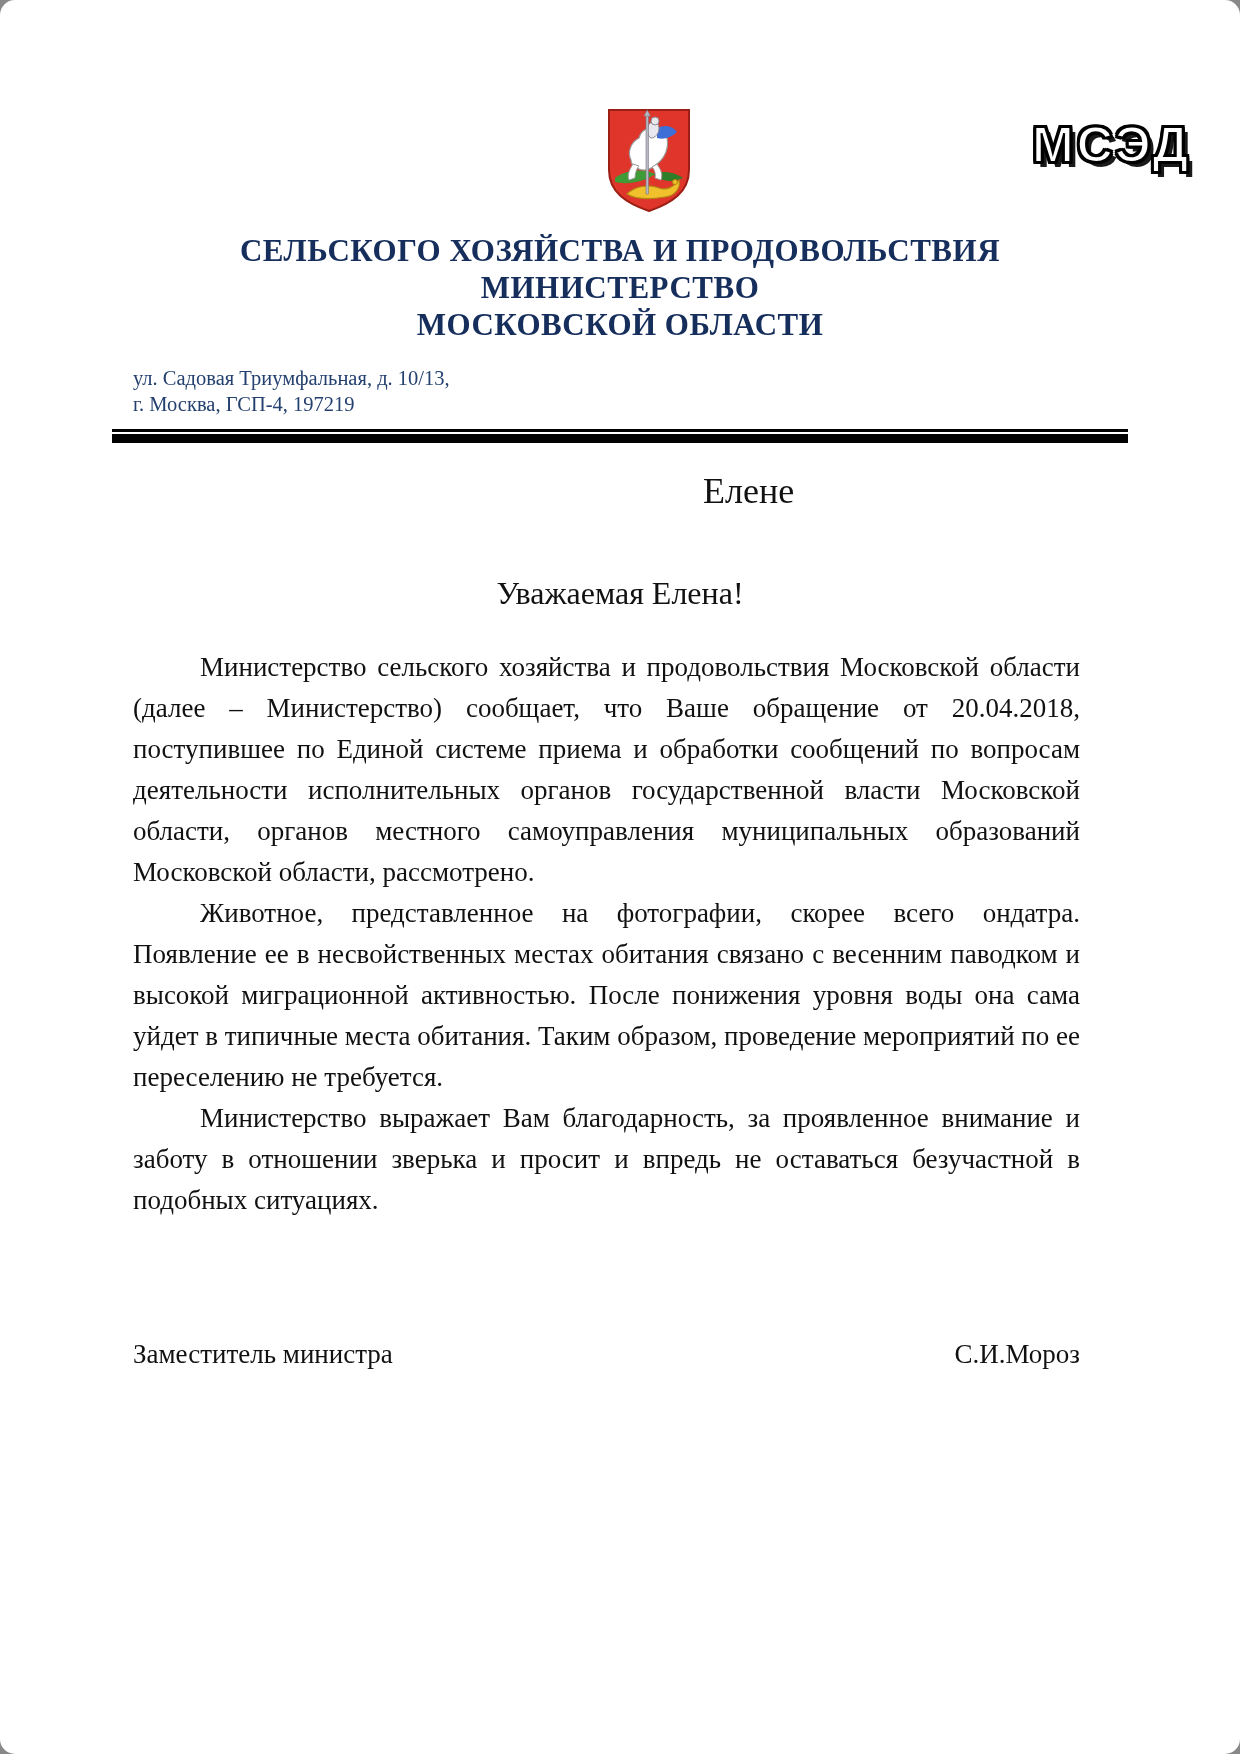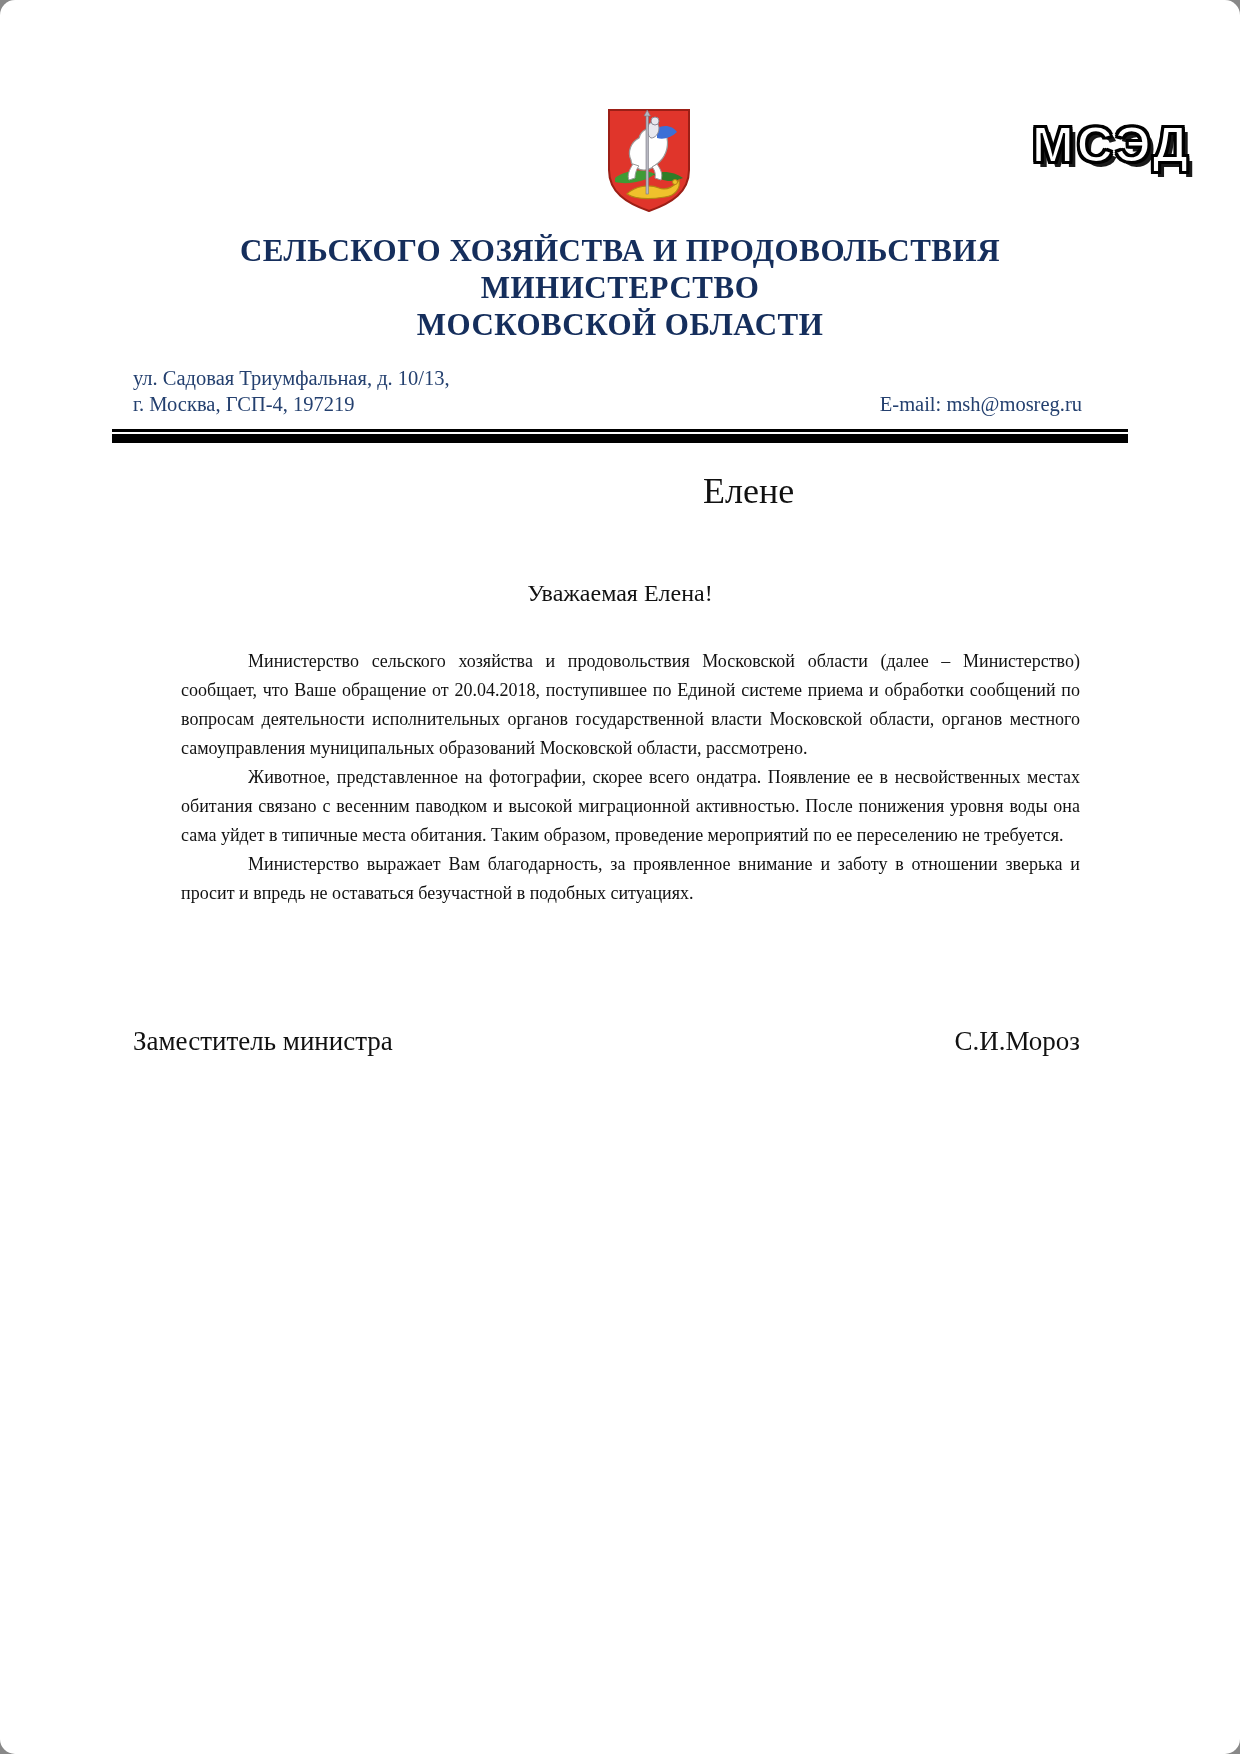--- a/index.html
+++ b/index.html
@@ -50,29 +50,28 @@
   .rule-thin { height:3px; background:#000; }
   .rule-thick { height:9px; background:#000; margin-top:2px; }
   
   .recipient {
     margin:32px 0 0 703px;
     font-size:36px; line-height:32px;
   }
   .salutation {
     margin-top:70px;
     text-align:center;
-    font-size:24px; line-height:32px;
+    font-size:32px; line-height:32px;
   }
   .body-text { margin:38px 160px 0 133px; }
   .body-text p {
-    font-size:18px; line-height:29px;
+    font-size:27px; line-height:41px;
     text-align:justify;
     text-indent:67px;
     text-justify:inter-word;
-    margin-left:48px;
   }
   .sig-row {
     display:flex; justify-content:space-between;
     margin:118px 160px 0 133px;
     font-size:27px; line-height:31px;
   }
 </style>
 </head>
 <body>
 
@@ -111,21 +110,20 @@
     <div>МИНИСТЕРСТВО</div>
     <div>МОСКОВСКОЙ ОБЛАСТИ</div>
   </div>
 
   <div class="addr-row">
     <div class="addr-left">
       <div>ул. Садовая Триумфальная, д. 10/13,</div>
       <div>г. Москва, ГСП-4, 197219</div>
     </div>
     <div class="addr-right">
-      <div>E-mail: msh@mosreg.ru</div>
     </div>
   </div>
 
   <div class="rule-wrap">
     <div class="rule-thin"></div>
     <div class="rule-thick"></div>
   </div>
 
   <div class="recipient">Елене</div>
 

